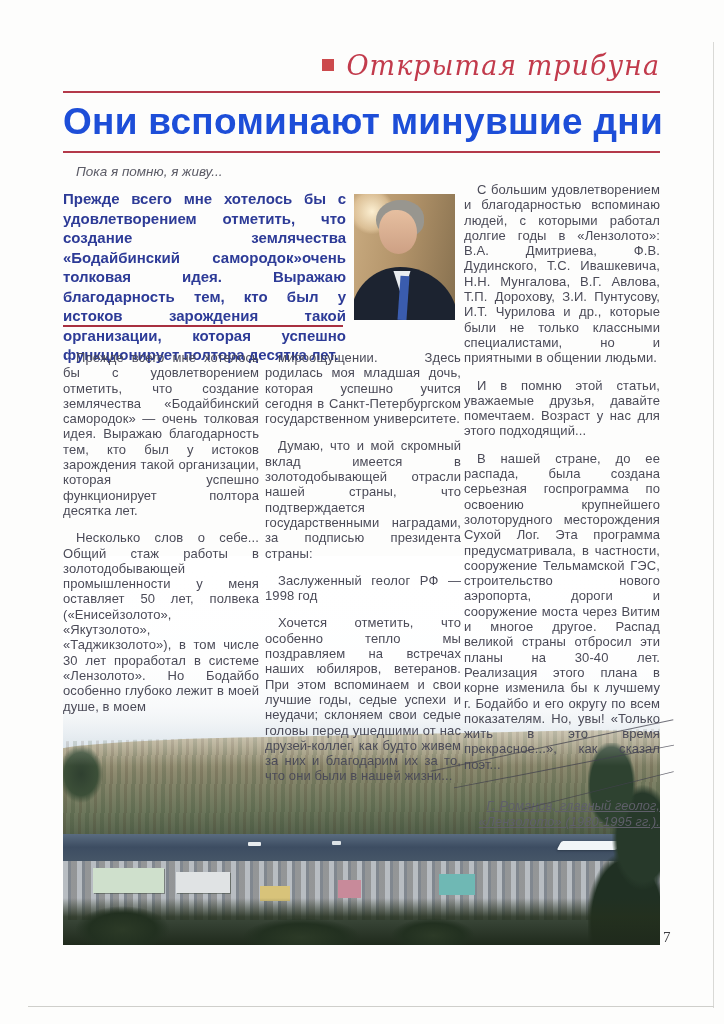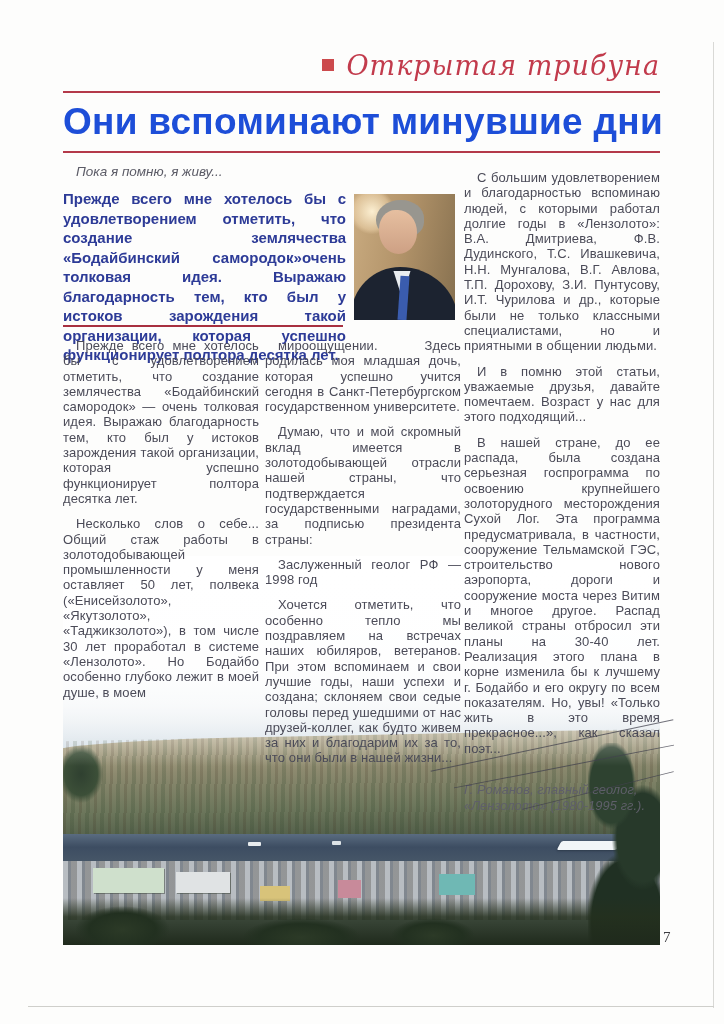--- a/index.html
+++ b/index.html
@@ -33,25 +33,25 @@
     background:linear-gradient(180deg,#e6bfa0 0%,#cda084 100%);}
   .pt-suit{position:absolute;left:-3%;top:58%;width:106%;height:46%;background:#1c2330;
     border-radius:46% 54% 0 0 / 85% 95% 0 0;}
   .pt-shirt{position:absolute;left:39%;top:61%;width:17%;height:22%;background:#e9edf0;
     clip-path:polygon(0 0,100% 0,52% 100%);}
   .pt-tie{position:absolute;left:45%;top:65%;width:9%;height:35%;background:#3a5cae;transform:rotate(4deg);}
 
   
   .col{position:absolute;width:196px;font-size:13px;line-height:15.3px;letter-spacing:.1px;
     color:#4b4b58;text-align:justify;z-index:3;}
-  .col p{margin:0 0 10px 0;text-indent:13px;}
+  .col p{margin:12px 0 10px 0;text-indent:13px;}
   .col-1{left:63px;top:338px;}
   .col-2{left:265px;top:338px;}
   .col-3{left:464px;top:170px;}
-  .signature{margin-top:26px;text-align:left;font-style:italic;color:#5f5f6a;font-size:12.8px;line-height:16.5px;}
+  .signature{margin-top:26px;text-align:right;font-style:italic;color:#5f5f6a;font-size:12.8px;line-height:16.5px;text-decoration:underline;}
   .signature div{text-indent:0;}
 
   
   .landscape{position:absolute;left:63px;top:556px;width:597px;height:389px;z-index:0;overflow:hidden;}
   .ls-base{position:absolute;inset:0;background:linear-gradient(180deg,#ffffff 0%,#f1f4f6 38%,#cfdbe4 52%,#c2d0da 58%);}
   .ls-hill{position:absolute;left:-2%;width:104%;top:46%;height:27%;transform:skewY(-1.2deg);
     background:linear-gradient(180deg,#b3a98c 0%,#8d8a6f 32%,#6d775c 68%,#4f5c47 100%);
     border-radius:30% 18% 0 0 / 10% 7% 0 0;}
   .ls-hill-tex{position:absolute;inset:0;opacity:.8;
     background:repeating-linear-gradient(92deg,rgba(62,46,30,.22) 0 3px,rgba(0,0,0,0) 3px 7px,rgba(45,66,40,.25) 7px 11px,rgba(0,0,0,0) 11px 15px);}
@@ -126,21 +126,21 @@
 
   <div class="col col-1">
     <p>Прежде всего мне хотелось бы с удовлетворением отметить, что создание землячества «Бодайбинский самородок» — очень толковая идея. Выражаю благодарность тем, кто был у истоков зарождения такой организации, которая успешно функционирует полтора десятка лет.</p>
     <p>Несколько слов о себе... Общий стаж работы в золотодобывающей промышленности у меня оставляет 50 лет, полвека («Енисейзолото», «Якутзолото», «Таджикзолото»), в том числе 30 лет проработал в системе «Лензолото». Но Бодайбо особенно глубоко лежит в моей душе, в моем</p>
   </div>
 
   <div class="col col-2">
     <p>мироощущении. Здесь родилась моя младшая дочь, которая успешно учится сегодня в Санкт-Петербургском государственном университете.</p>
     <p>Думаю, что и мой скромный вклад имеется в золотодобывающей отрасли нашей страны, что подтверждается государственными наградами, за подписью президента страны:</p>
     <p>Заслуженный геолог РФ — 1998 год</p>
-    <p>Хочется отметить, что особенно тепло мы поздравляем на встречах наших юбиляров, ветеранов. При этом вспоминаем и свои лучшие годы, наши успехи и создана; склоняем свои седые головы перед ушедшими от нас друзей-коллег, как будто живем за них и благодарим их за то, что они были в нашей жизни...</p>
+    <p>Хочется отметить, что особенно тепло мы поздравляем на встречах наших юбиляров, ветеранов. При этом вспоминаем и свои лучшие годы, седые успехи и неудачи; склоняем свои седые головы перед ушедшими от нас друзей-коллег, как будто живем за них и благодарим их за то, что они были в нашей жизни...</p>
   </div>
 
   <div class="col col-3">
     <p>С большим удовлетворением и благодарностью вспоминаю людей, с которыми работал долгие годы в «Лензолото»: В.А. Дмитриева, Ф.В. Дудинского, Т.С. Ивашкевича, Н.Н. Мунгалова, В.Г. Авлова, Т.П. Дорохову, З.И. Пунтусову, И.Т. Чурилова и др., которые были не только классными специалистами, но и приятными в общении людьми.</p>
     <p>И в помню этой статьи, уважаемые друзья, давайте помечтаем. Возраст у нас для этого подходящий...</p>
     <p>В нашей стране, до ее распада, была создана серьезная госпрограмма по освоению крупнейшего золоторудного месторождения Сухой Лог. Эта программа предусматривала, в частности, сооружение Тельмамской ГЭС, строительство нового аэропорта, дороги и сооружение моста через Витим и многое другое. Распад великой страны отбросил эти планы на 30-40 лет. Реализация этого плана в корне изменила бы к лучшему г. Бодайбо и его округу по всем показателям. Но, увы! «Только жить в это время прекрасное...», как сказал поэт...</p>
     <div class="signature">
       <div>Г. Романов, главный геолог,</div>
       <div>«Лензолото» (1980-1995 гг.).</div>
     </div>

